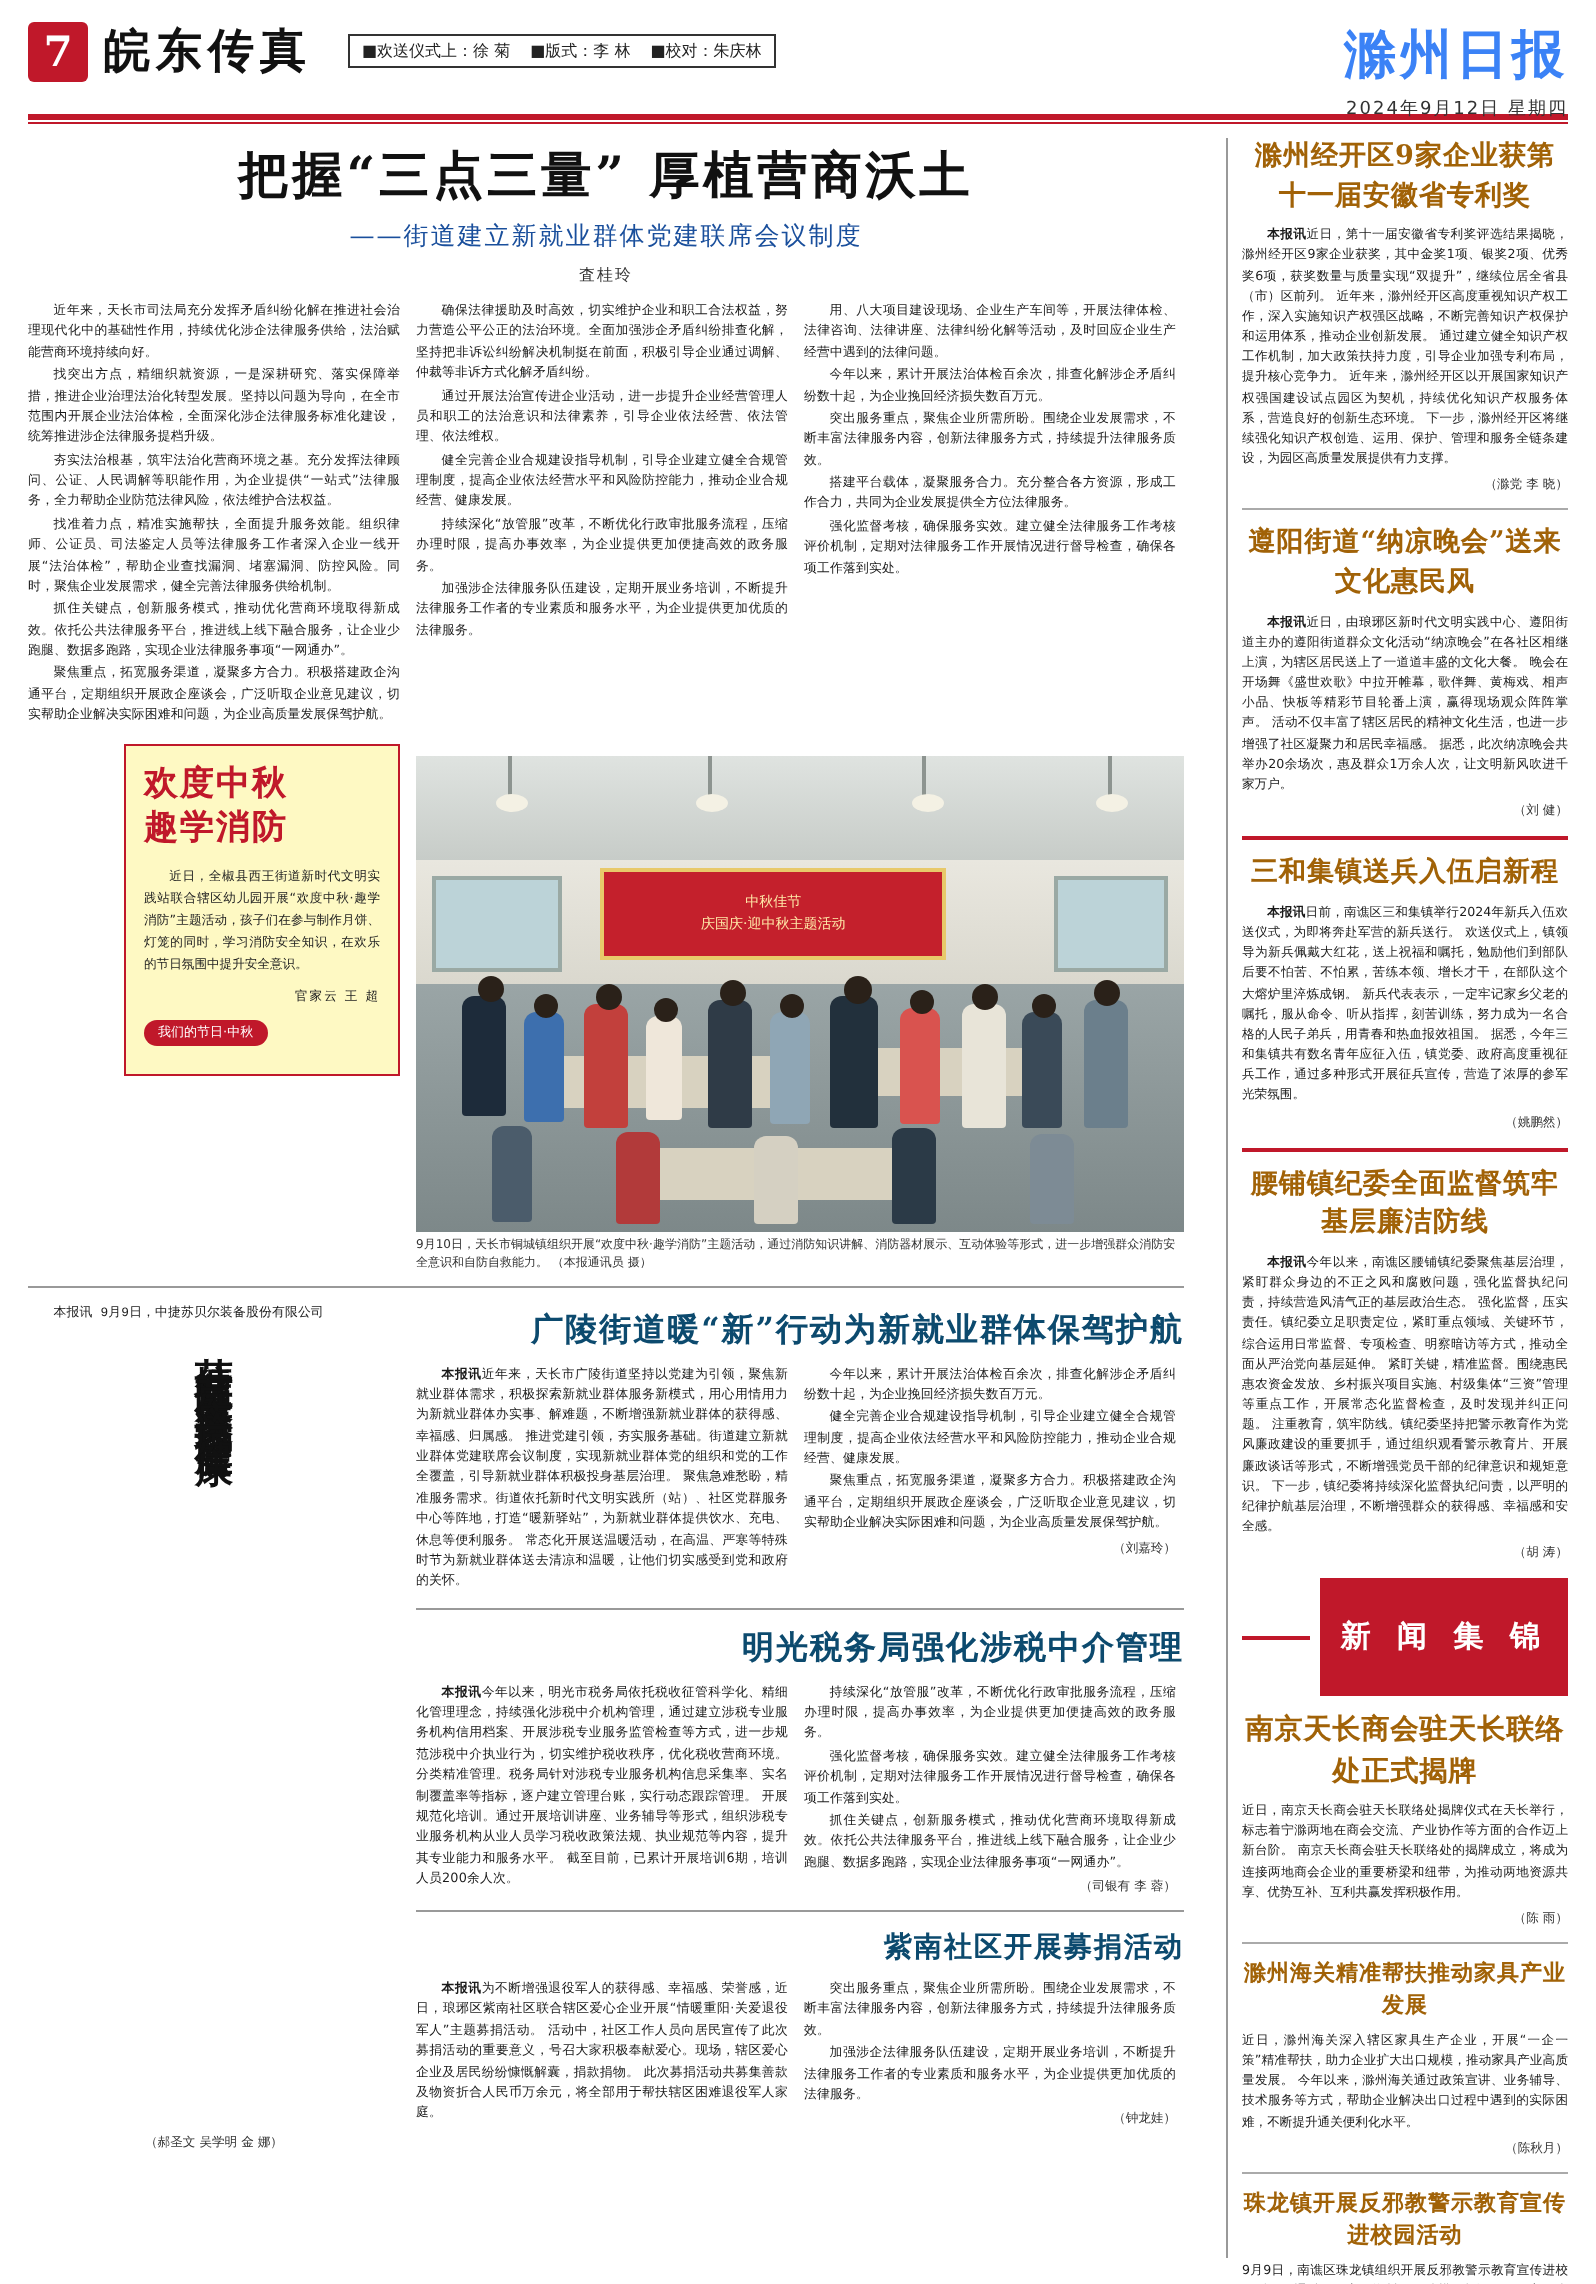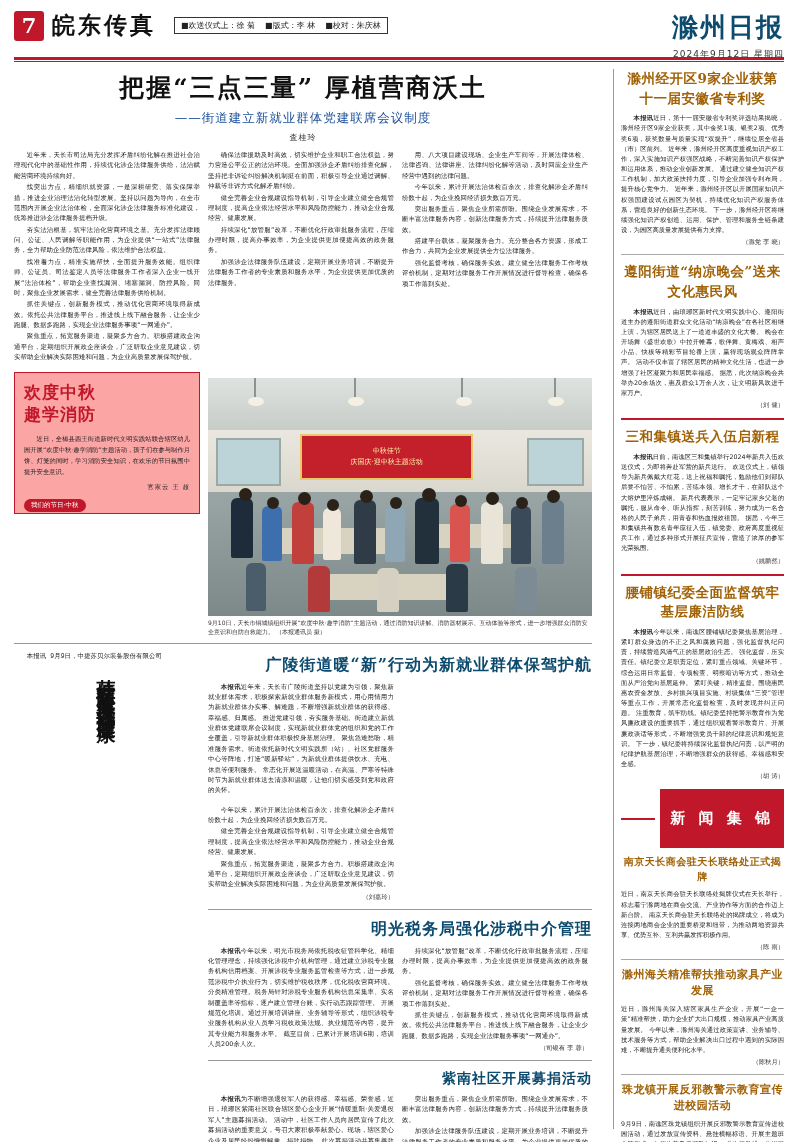--- a/index.html
+++ b/index.html
@@ -19,21 +19,21 @@
   .mast-title{
     font-size:23px;font-weight:bold;letter-spacing:3px;color:#111;
     font-family:"DejaVu Serif","Liberation Serif",serif;
   }
   .mast-credits{
     border:1px solid #333;padding:2px 6px;font-size:8px;color:#222;margin-left:10px;
     display:flex;gap:10px;align-items:center;line-height:1.4;white-space:nowrap;
   }
   .mast-right{text-align:right;}
   .paper-name{
-    color:#0c4a6e;font-size:26px;font-weight:bold;letter-spacing:2px;
+    color:#3b82f6;font-size:26px;font-weight:bold;letter-spacing:2px;
     font-family:"DejaVu Serif","Liberation Serif",serif;
   }
   .paper-date{font-size:9px;color:#333;margin-top:3px;letter-spacing:1px;}
   .rule-top{height:3px;background:#c0182a;margin-top:3px;}
   .rule-top2{height:1px;background:#c0182a;margin-top:1px;}
 
   
   .body{display:flex;gap:21px;margin-top:7px;height:1060px;}
   .col-main{width:578px;position:relative;}
   .col-right{width:182px;border-left:1px solid #999;padding-left:7px;}
@@ -76,22 +76,23 @@
   }
   .ph-win{position:absolute;background:#bcd3d8;border:2px solid #9aa9a4;}
   .ph-floor{position:absolute;left:0;top:114px;width:100%;height:124px;background:linear-gradient(#9aa5a6,#7d8889);}
   .ph-table{position:absolute;background:#d8d2c0;border-radius:3px;}
   .ph-p{position:absolute;border-radius:6px 6px 2px 2px;}
   .ph-head{position:absolute;border-radius:50%;background:#2a2119;}
   .photo-cap{font-size:6px;color:#333;margin-top:2px;line-height:1.5;}
 
   
   .poembox{
-    border:1px solid #c0182a;padding:8px 9px 1px 9px;position:relative;
-    background:#fca5a5;
+    border:1px solid #c0182a;padding:8px 9px 14px 9px;position:relative;
+    background:#fef9c3;
+    margin-left:48px;
   }
   .poem-title{
     color:#c0182a;font-size:17px;font-weight:bold;line-height:1.35;
     font-family:"DejaVu Serif","Liberation Serif",serif;letter-spacing:1px;
   }
   .poem-txt{font-size:6.3px;line-height:1.75;color:#222;margin-top:7px;text-indent:2em;text-align:justify;}
   .poem-sign{font-size:6.3px;color:#222;text-align:right;margin-top:6px;letter-spacing:1px;}
   .poem-badge{
     display:inline-block;background:#c0182a;color:#fff;font-size:6.5px;padding:2px 7px;
     border-radius:9px;margin-top:6px;
@@ -168,20 +169,21 @@
             <p>找突出方点，精细织就资源，一是深耕研究、落实保障举措，推进企业治理法治化转型发展。坚持以问题为导向，在全市范围内开展企业法治体检，全面深化涉企法律服务标准化建设，统筹推进涉企法律服务提档升级。</p>
             <p>夯实法治根基，筑牢法治化营商环境之基。充分发挥法律顾问、公证、人民调解等职能作用，为企业提供“一站式”法律服务，全力帮助企业防范法律风险，依法维护合法权益。</p>
             <p>找准着力点，精准实施帮扶，全面提升服务效能。组织律师、公证员、司法鉴定人员等法律服务工作者深入企业一线开展“法治体检”，帮助企业查找漏洞、堵塞漏洞、防控风险。同时，聚焦企业发展需求，健全完善法律服务供给机制。</p>
             <p>抓住关键点，创新服务模式，推动优化营商环境取得新成效。依托公共法律服务平台，推进线上线下融合服务，让企业少跑腿、数据多跑路，实现企业法律服务事项“一网通办”。</p>
             <p>聚焦重点，拓宽服务渠道，凝聚多方合力。积极搭建政企沟通平台，定期组织开展政企座谈会，广泛听取企业意见建议，切实帮助企业解决实际困难和问题，为企业高质量发展保驾护航。</p>
           </div>
         </div>
         <div class="c">
           <div class="txt">
             <p>确保法律援助及时高效，切实维护企业和职工合法权益，努力营造公平公正的法治环境。全面加强涉企矛盾纠纷排查化解，坚持把非诉讼纠纷解决机制挺在前面，积极引导企业通过调解、仲裁等非诉方式化解矛盾纠纷。</p>
+            <p>通过开展法治宣传进企业活动，进一步提升企业经营管理人员和职工的法治意识和法律素养，引导企业依法经营、依法管理、依法维权。</p>
             <p>健全完善企业合规建设指导机制，引导企业建立健全合规管理制度，提高企业依法经营水平和风险防控能力，推动企业合规经营、健康发展。</p>
             <p>持续深化“放管服”改革，不断优化行政审批服务流程，压缩办理时限，提高办事效率，为企业提供更加便捷高效的政务服务。</p>
             <p>加强涉企法律服务队伍建设，定期开展业务培训，不断提升法律服务工作者的专业素质和服务水平，为企业提供更加优质的法律服务。</p>
           </div>
         </div>
         <div class="c">
           <div class="txt">
             <p>用、八大项目建设现场、企业生产车间等，开展法律体检、法律咨询、法律讲座、法律纠纷化解等活动，及时回应企业生产经营中遇到的法律问题。</p>
             <p>今年以来，累计开展法治体检百余次，排查化解涉企矛盾纠纷数十起，为企业挽回经济损失数百万元。</p>
             <p>突出服务重点，聚焦企业所需所盼。围绕企业发展需求，不断丰富法律服务内容，创新法律服务方式，持续提升法律服务质效。</p>
@@ -259,21 +261,21 @@
       <div class="hr-thin"></div>
       <div style="display:flex;gap:8px;margin-top:2px;">
         <div style="width:186px;">
           <div class="txt" style="margin-top:6px;font-family:Liberation Mono, monospace;">
             <p>本报讯  9月9日，中捷苏贝尔装备股份有限公司</p>
           </div>
           <div class="vhead">荇塘社区开展健康义诊守护口腔健康</div>
         </div>
         <div style="width:384px;">
           <div class="sec-head">广陵街道暖“新”行动为新就业群体保驾护航</div>
-          <div style="display:flex;gap:8px;flex-direction:column;">
+          <div style="display:flex;gap:8px;">
             <div class="c">
               <div class="txt">
                 <p><span class="lead">本报讯</span><span>近年来，天长市广陵街道坚持以党建为引领，聚焦新就业群体需求，积极探索新就业群体服务新模式，用心用情用力为新就业群体办实事、解难题，不断增强新就业群体的获得感、幸福感、归属感。
 推进党建引领，夯实服务基础。街道建立新就业群体党建联席会议制度，实现新就业群体党的组织和党的工作全覆盖，引导新就业群体积极投身基层治理。
 聚焦急难愁盼，精准服务需求。街道依托新时代文明实践所（站）、社区党群服务中心等阵地，打造“暖新驿站”，为新就业群体提供饮水、充电、休息等便利服务。
 常态化开展送温暖活动，在高温、严寒等特殊时节为新就业群体送去清凉和温暖，让他们切实感受到党和政府的关怀。</span></p>
               </div>
             </div>
             <div class="c">
               <div class="txt">
@@ -384,21 +386,21 @@
         </div>
         <div class="r-sign">（胡  涛）</div>
       </div>
 
       <div class="newsbanner-wrap" style="margin-top:8px;">
         <div class="nb-line"></div>
         <div class="newsbanner" style="flex:0 0 auto;padding:20px 10px;">新 闻 集 锦</div>
       </div>
 
       <div style="margin-top:7px;">
-        <div class="r-head" style="font-size:10px;">南京天长商会驻天长联络处正式揭牌</div>
+        <div class="r-head" style="font-size:14px;">南京天长商会驻天长联络处正式揭牌</div>
         <div class="r-txt">近日，南京天长商会驻天长联络处揭牌仪式在天长举行，标志着宁滁两地在商会交流、产业协作等方面的合作迈上新台阶。
 南京天长商会驻天长联络处的揭牌成立，将成为连接两地商会企业的重要桥梁和纽带，为推动两地资源共享、优势互补、互利共赢发挥积极作用。</div>
         <div class="r-sign">（陈  雨）</div>
       </div>
 
       <div class="r-rule"></div>
 
       <div>
         <div class="r-head" style="font-size:11px;">滁州海关精准帮扶推动家具产业发展</div>
         <div class="r-txt">近日，滁州海关深入辖区家具生产企业，开展“一企一策”精准帮扶，助力企业扩大出口规模，推动家具产业高质量发展。

